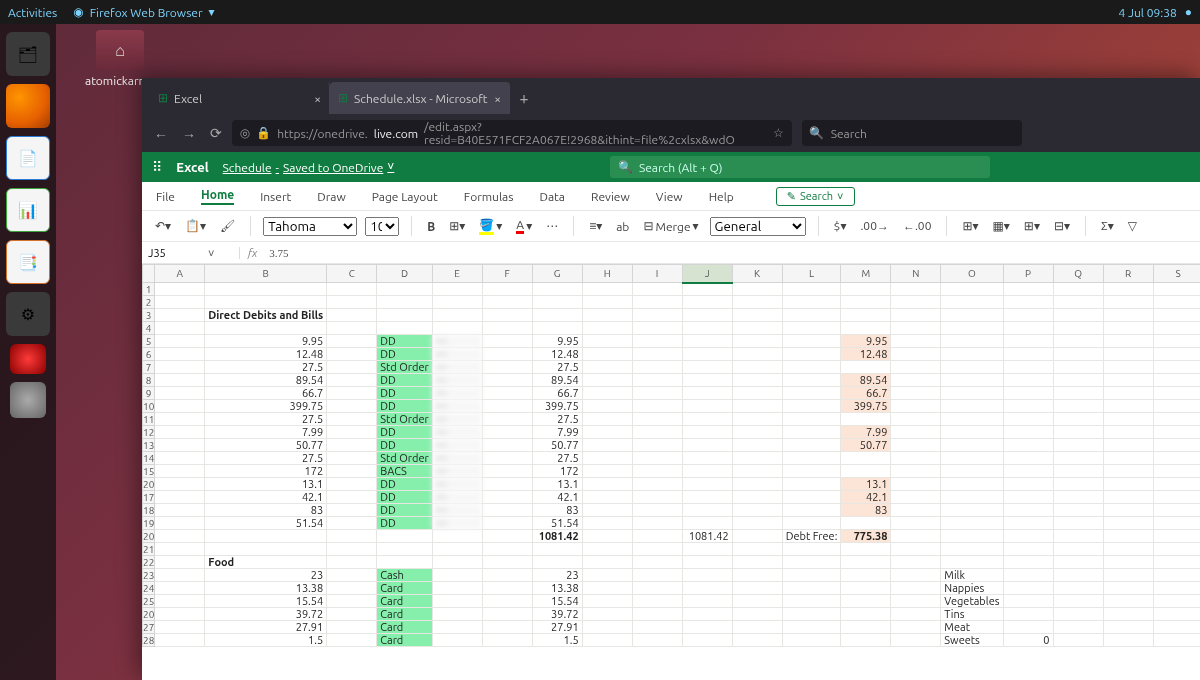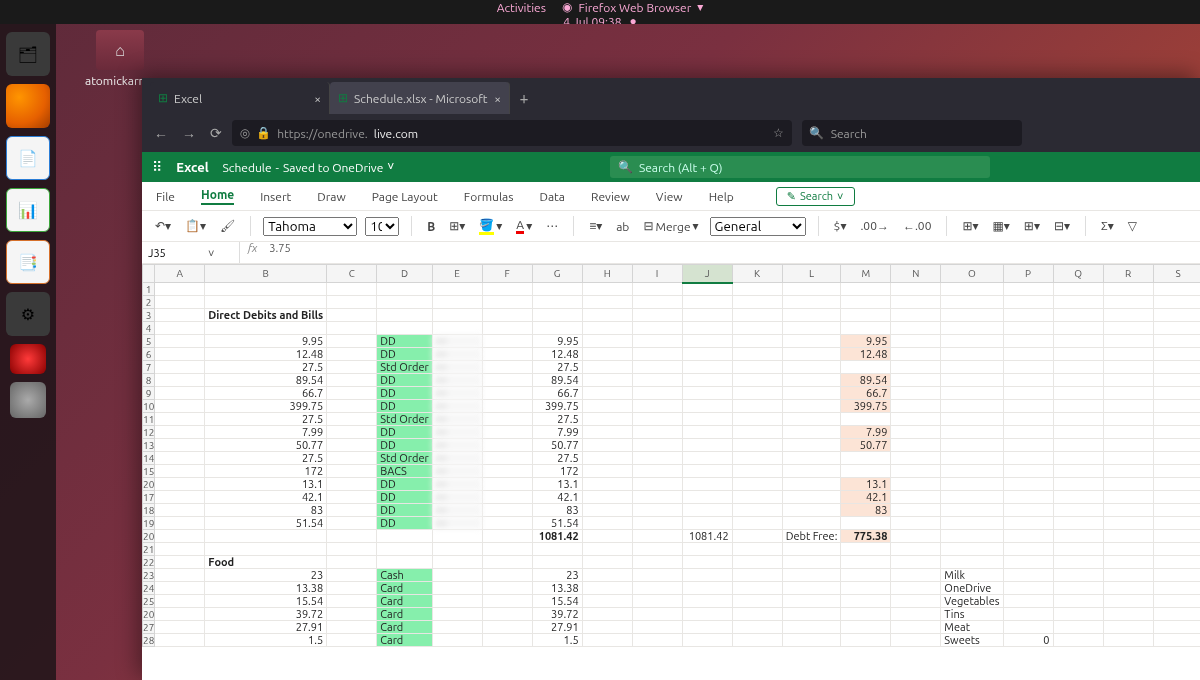--- a/index.html
+++ b/index.html
@@ -1,19 +1,19 @@
 <!DOCTYPE html>
 <html><head>
 <meta charset="utf-8">
 <style>
 * { margin: 0; padding: 0; box-sizing: border-box; font-family: Ubuntu, "Segoe UI", sans-serif; }
 body { width: 1200px; height: 680px; background: #4a1b2b; overflow: hidden; position: relative; }
 
 
-.topbar { height: 24px; background: #1a1a1a; color: #f9a8d4; display: flex; align-items: center; font-size: 12px; padding: 0 8px; justify-content: space-between; flex-direction: column; }
+.topbar { height: 24px; background: #1a1a1a; color: #7dd3fc; display: flex; align-items: center; font-size: 12px; padding: 0 8px; justify-content: space-between; }
 .topbar-left { display: flex; gap: 16px; align-items: center; }
 .topbar-app { display: flex; align-items: center; gap: 6px; }
 .topbar-right { display: flex; gap: 8px; align-items: center; }
 
 
 .desktop { position: absolute; top: 24px; left: 0; right: 0; bottom: 0; background: linear-gradient(135deg, #5e2a3a 0%, #7a3040 40%, #c05030 100%); }
 
 
 .dock { position: absolute; left: 0; top: 24px; bottom: 0; width: 56px; background: rgba(30,20,25,0.85); display: flex; flex-direction: column; align-items: center; padding-top: 8px; gap: 8px; }
 .dock-icon { width: 44px; height: 44px; border-radius: 6px; display: flex; align-items: center; justify-content: center; position: relative; }
@@ -42,40 +42,40 @@
 .ffnav { display: flex; gap: 14px; font-size: 14px; }
 .ffurl { flex: 0 1 560px; height: 26px; background: #1c1b22; border-radius: 4px; display: flex; align-items: center; padding: 0 8px; color: #999; font-size: 12px; gap: 6px; }
 .ffurl .host { color: #eee; }
 .ffsearch-box { flex: 0 0 220px; height: 26px; background: #1c1b22; border-radius: 4px; display: flex; align-items: center; padding: 0 8px; color: #999; font-size: 12px; gap: 6px; }
 
 
 .excel { flex: 1; display: flex; flex-direction: column; overflow: hidden; }
 .xl-header { height: 30px; background: #107c41; display: flex; align-items: center; color: #fff; font-size: 13px; padding: 0 10px; gap: 14px; }
 .xl-waffle { font-size: 14px; }
 .xl-appname { font-weight: 600; }
-.xl-doc { display: flex; align-items: center; gap: 4px; font-size: 12px; }
+.xl-doc { display: flex; align-items: center; gap: 4px; font-size: 12px; text-decoration: underline; }
 .xl-search { margin-left: auto; margin-right: 200px; width: 380px; height: 22px; background: #2a8d51; border-radius: 3px; display: flex; align-items: center; padding: 0 8px; font-size: 12px; color: #cfe; gap: 6px; }
 
 .xl-ribbon { height: 28px; background: #fff; display: flex; align-items: center; padding: 0 14px; gap: 26px; font-size: 12px; color: #444; }
 .xl-tab.active { color: #107c41; font-weight: 600; border-bottom: 2px solid #107c41; padding-bottom: 2px; }
 .xl-edit-btn { margin-left: 16px; border: 1px solid #107c41; color: #107c41; padding: 2px 10px; border-radius: 3px; display: flex; align-items: center; gap: 4px; font-size: 11px; }
 .xl-edit-btn::before { content: "✎"; }
 
 .xl-tools { height: 32px; background: #fff; border-top: 1px solid #e8e6e3; border-bottom: 1px solid #e8e6e3; display: flex; align-items: center; padding: 0 10px; gap: 8px; font-size: 12px; color: #444; }
 .tool { display: flex; align-items: center; gap: 2px; padding: 2px 3px; }
 .fontname { width: 94px; }
 .fontsize { width: 34px; }
 .numfmt { width: 96px; }
 .sep { width: 1px; height: 20px; background: #ddd; margin: 0 4px; }
 
-.xl-fbar { height: 22px; background: #fff; border-bottom: 1px solid #e8e6e3; display: flex; font-size: 11px; color: #555; }
+.xl-fbar { height: 22px; background: #fff; border-bottom: 1px solid #e8e6e3; display: flex; align-items: center; font-size: 11px; color: #555; }
 .namebox { width: 98px; border-right: 1px solid #ddd; padding: 0 6px; display: flex; align-items: center; }
 .namebox input { border: none; width: 60px; font-size: 11px; }
 .fx { padding: 0 8px; font-style: italic; color: #888; }
-.fval { padding: 0 4px; }
+.fval { padding: 0 4px; font-family: Liberation Serif, serif; }
 
 .xl-grid { flex: 1; overflow: auto; position: relative; background: #fff; }
 table.sheet { border-collapse: collapse; font-family: Tahoma, sans-serif; font-size: 11px; color: #222; }
 .sheet th { background: #f5f5f5; border: 1px solid #d4d4d4; font-weight: normal; color: #555; font-size: 10px; position: sticky; }
 .sheet th.colh { height: 18px; min-width: 50px; top: 0; }
 .sheet th.rowh { width: 28px; text-align: center; left: 0; }
 .sheet th.corner { width: 28px; height: 18px; top: 0; left: 0; z-index: 2; }
 .sheet th.colh.sel { background: #d5e3d0; border-bottom: 2px solid #107c41; }
 .sheet td { border: 1px solid #e8e6e3; height: 13px; padding: 0 3px; min-width: 50px; white-space: nowrap; }
 .sheet td.num { text-align: right; }
@@ -142,20 +142,21 @@
     <div class="ffnav">
       <span>←</span>
       <span>→</span>
       <span>⟳</span>
     </div>
     <div class="ffurl">
       <span>◎</span>
       <span>🔒</span>
       <span>https://onedrive.</span>
         <span class="host">live.com</span>
+        <span>/edit.aspx?resid=B40E571FCF2A067E!2968&amp;ithint=file%2cxlsx&amp;wdO</span>
       <span style="margin-left:auto">☆</span>
     </div>
     <div class="ffsearch-box">
       <span>🔍</span>
       <span>Search</span>
     </div>
   </div>
 
   <div class="excel">
     <div class="xl-header">
@@ -773,21 +774,21 @@
               <td class=""></td>
               <td class=""></td>
               <td class=" num">13.38</td>
               <td class=""></td>
               <td class=""></td>
               <td class=""></td>
               <td class=""></td>
               <td class=""></td>
               <td class=""></td>
               <td class=""></td>
-              <td class="">OneDrive</td>
+              <td class="">Nappies</td>
               <td class=""></td>
               <td class=""></td>
               <td class=""></td>
               <td class=""></td>
             </tr>
             <tr>
               <th class="rowh">25</th>
               <td class=""></td>
               <td class=" num">15.54</td>
               <td class=""></td>

